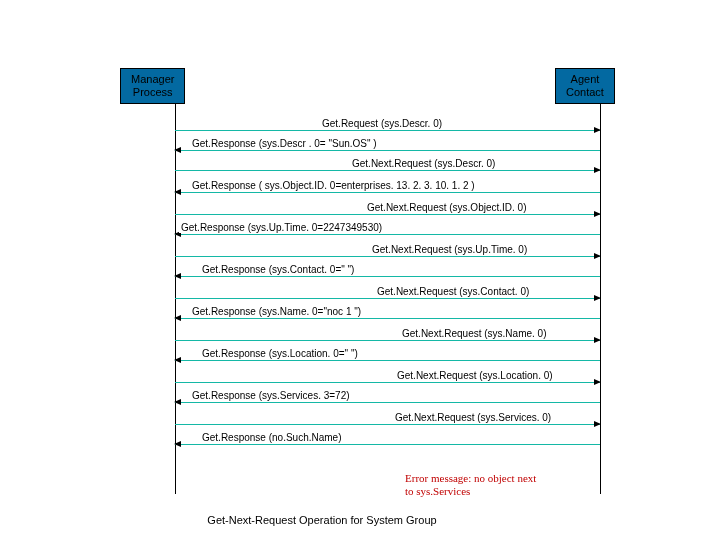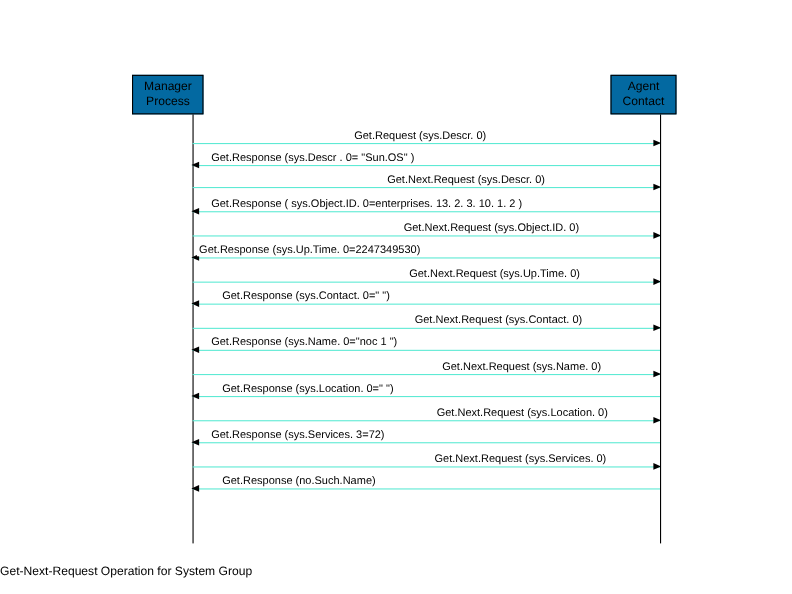--- a/index.html
+++ b/index.html
@@ -9,30 +9,30 @@
 
   .proc-box{position:absolute;border:1px solid #000;padding:4px 10px;font-size:11px;text-align:center;line-height:1.2;background:#0369a1;}
   .proc-left{left:120px;top:68px;}
   .proc-right{left:555px;top:68px;}
 
   .lifeline{position:absolute;top:104px;height:390px;width:1px;background:#000;}
   .ll-left{left:175px;}
   .ll-right{left:600px;}
 
   .arrow-area{position:absolute;left:175px;width:425px;}
-  .arrow{position:relative;height:1px;background:#5eead4;}
+  .arrow{position:relative;height:1px;background:#14b8a6;}
   .arrow .head-r{position:absolute;right:-1px;top:-3px;width:0;height:0;border-left:7px solid #000;border-top:3px solid transparent;border-bottom:3px solid transparent;}
   .arrow .head-l{position:absolute;left:-1px;top:-3px;width:0;height:0;border-right:7px solid #000;border-top:3px solid transparent;border-bottom:3px solid transparent;}
 
   .msg-label{position:absolute;font-size:10px;color:#000;white-space:nowrap;background:#fff;padding:0 2px;top:-12px;} 
   
 
   .error-box{position:absolute;left:405px;top:472px;font-size:11px;font-family:'Comic Sans MS','Comic Sans',cursive;color:#c00000;line-height:1.2;}
 
-  .caption{position:absolute;width:644px;top:514px;font-size:11px;color:#000;}
+  .caption{position:absolute;width:644px;text-align:center;top:514px;font-size:11px;color:#000;}
 </style>
 </head>
 <body>
 
 <div class="slide">
 
 
   <div class="proc-box proc-left">
     <span style="white-space:pre-line;">Manager
 Process</span>
@@ -150,16 +150,20 @@
     </div>
   </div>
 
   <div class="arrow-area" style="top:444px;">
     <div class="arrow">
         <span class="head-l"></span>
       <span class="msg-label" style="left:25px;">Get.Response (no.Such.Name)</span>
     </div>
   </div>
 
+  <div class="error-box">
+    <span style="white-space:pre-line;">Error message: no object next
+to sys.Services</span>
+  </div>
 
   <div class="caption">Get-Next-Request Operation for System Group</div>
 
 </div>
 
 </body></html>

